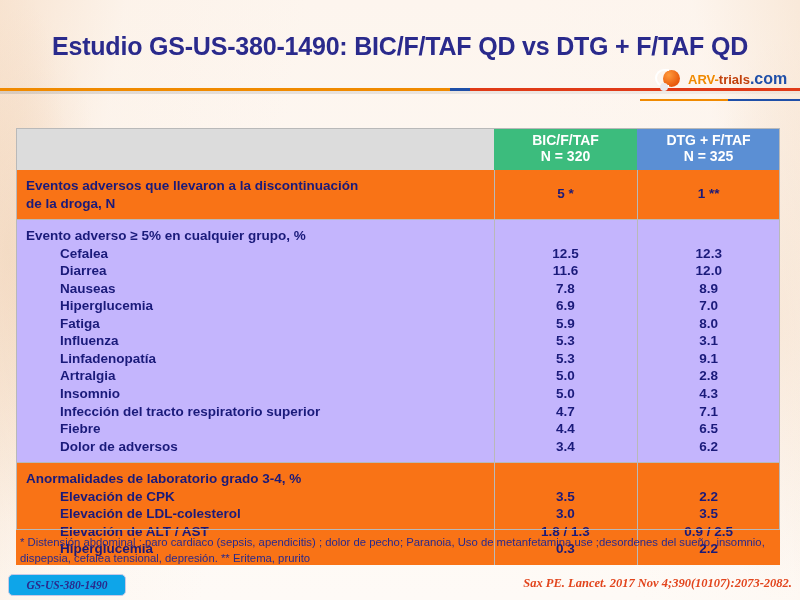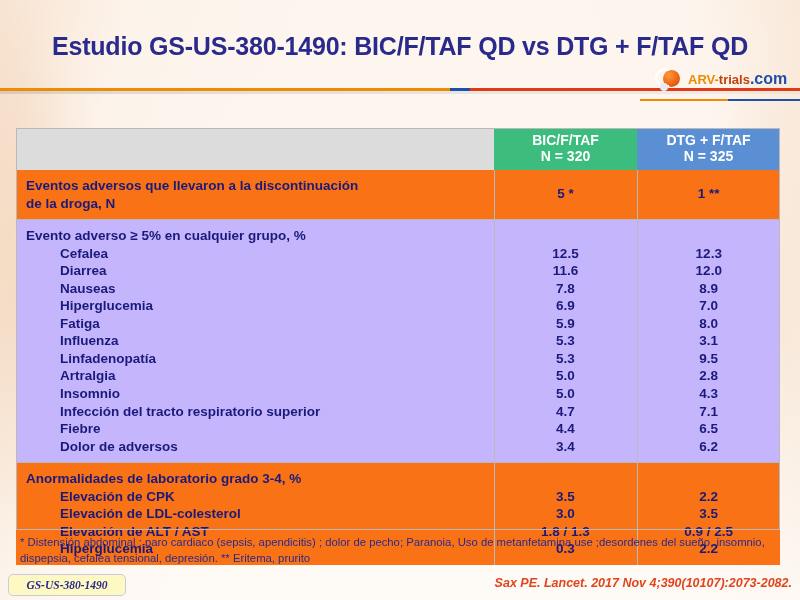--- a/index.html
+++ b/index.html
@@ -140,31 +140,31 @@
   
   .footnote {
     position: absolute; top: 534px; left: 20px; width: 760px;
     color: #2a2a8c; font-size: 11.3px; line-height: 1.42;
   }
 
   
   .footer-badge {
     position: absolute; left: 8px; top: 574px;
     width: 118px; height: 22px;
-    background: #fef9c3;
+    background: #0ea5e9;
     border: 1px solid #c9c9e4;
     border-radius: 5px;
     display: flex; align-items: center; justify-content: center;
     color: #2a2a8c; font-size: 11.5px; font-weight: bold;
     font-style: italic; font-family: "Liberation Serif", serif;
   }
   .footer-cite {
     position: absolute; right: 8px; top: 576px;
     color: #e2451d; font-size: 12.5px; font-style: italic;
-    font-family: Liberation Sans, sans-serif; font-weight: bold;
+    font-family: Liberation Serif, serif; font-weight: bold;
   }
 </style>
 </head>
 <body>
 
 <div class="bg-texture"></div>
 
 <div class="slide">
 
   <div class="title">Estudio GS-US-380-1490: BIC/F/TAF QD vs DTG + F/TAF QD</div>
@@ -261,21 +261,21 @@
           </td>
           <td class="cell-num sep-bot">
             <div class="num-list" id="ae-b">
                 <div class="num-spacer">.</div>
                 <div>12.3</div>
                 <div>12.0</div>
                 <div>8.9</div>
                 <div>7.0</div>
                 <div>8.0</div>
                 <div>3.1</div>
-                <div>9.5</div>
+                <div>9.1</div>
                 <div>2.8</div>
                 <div>4.3</div>
                 <div>7.1</div>
                 <div>6.5</div>
                 <div>6.2</div>
               </div>
           </td>
         </tr>
 
         <tr class="row-white">

